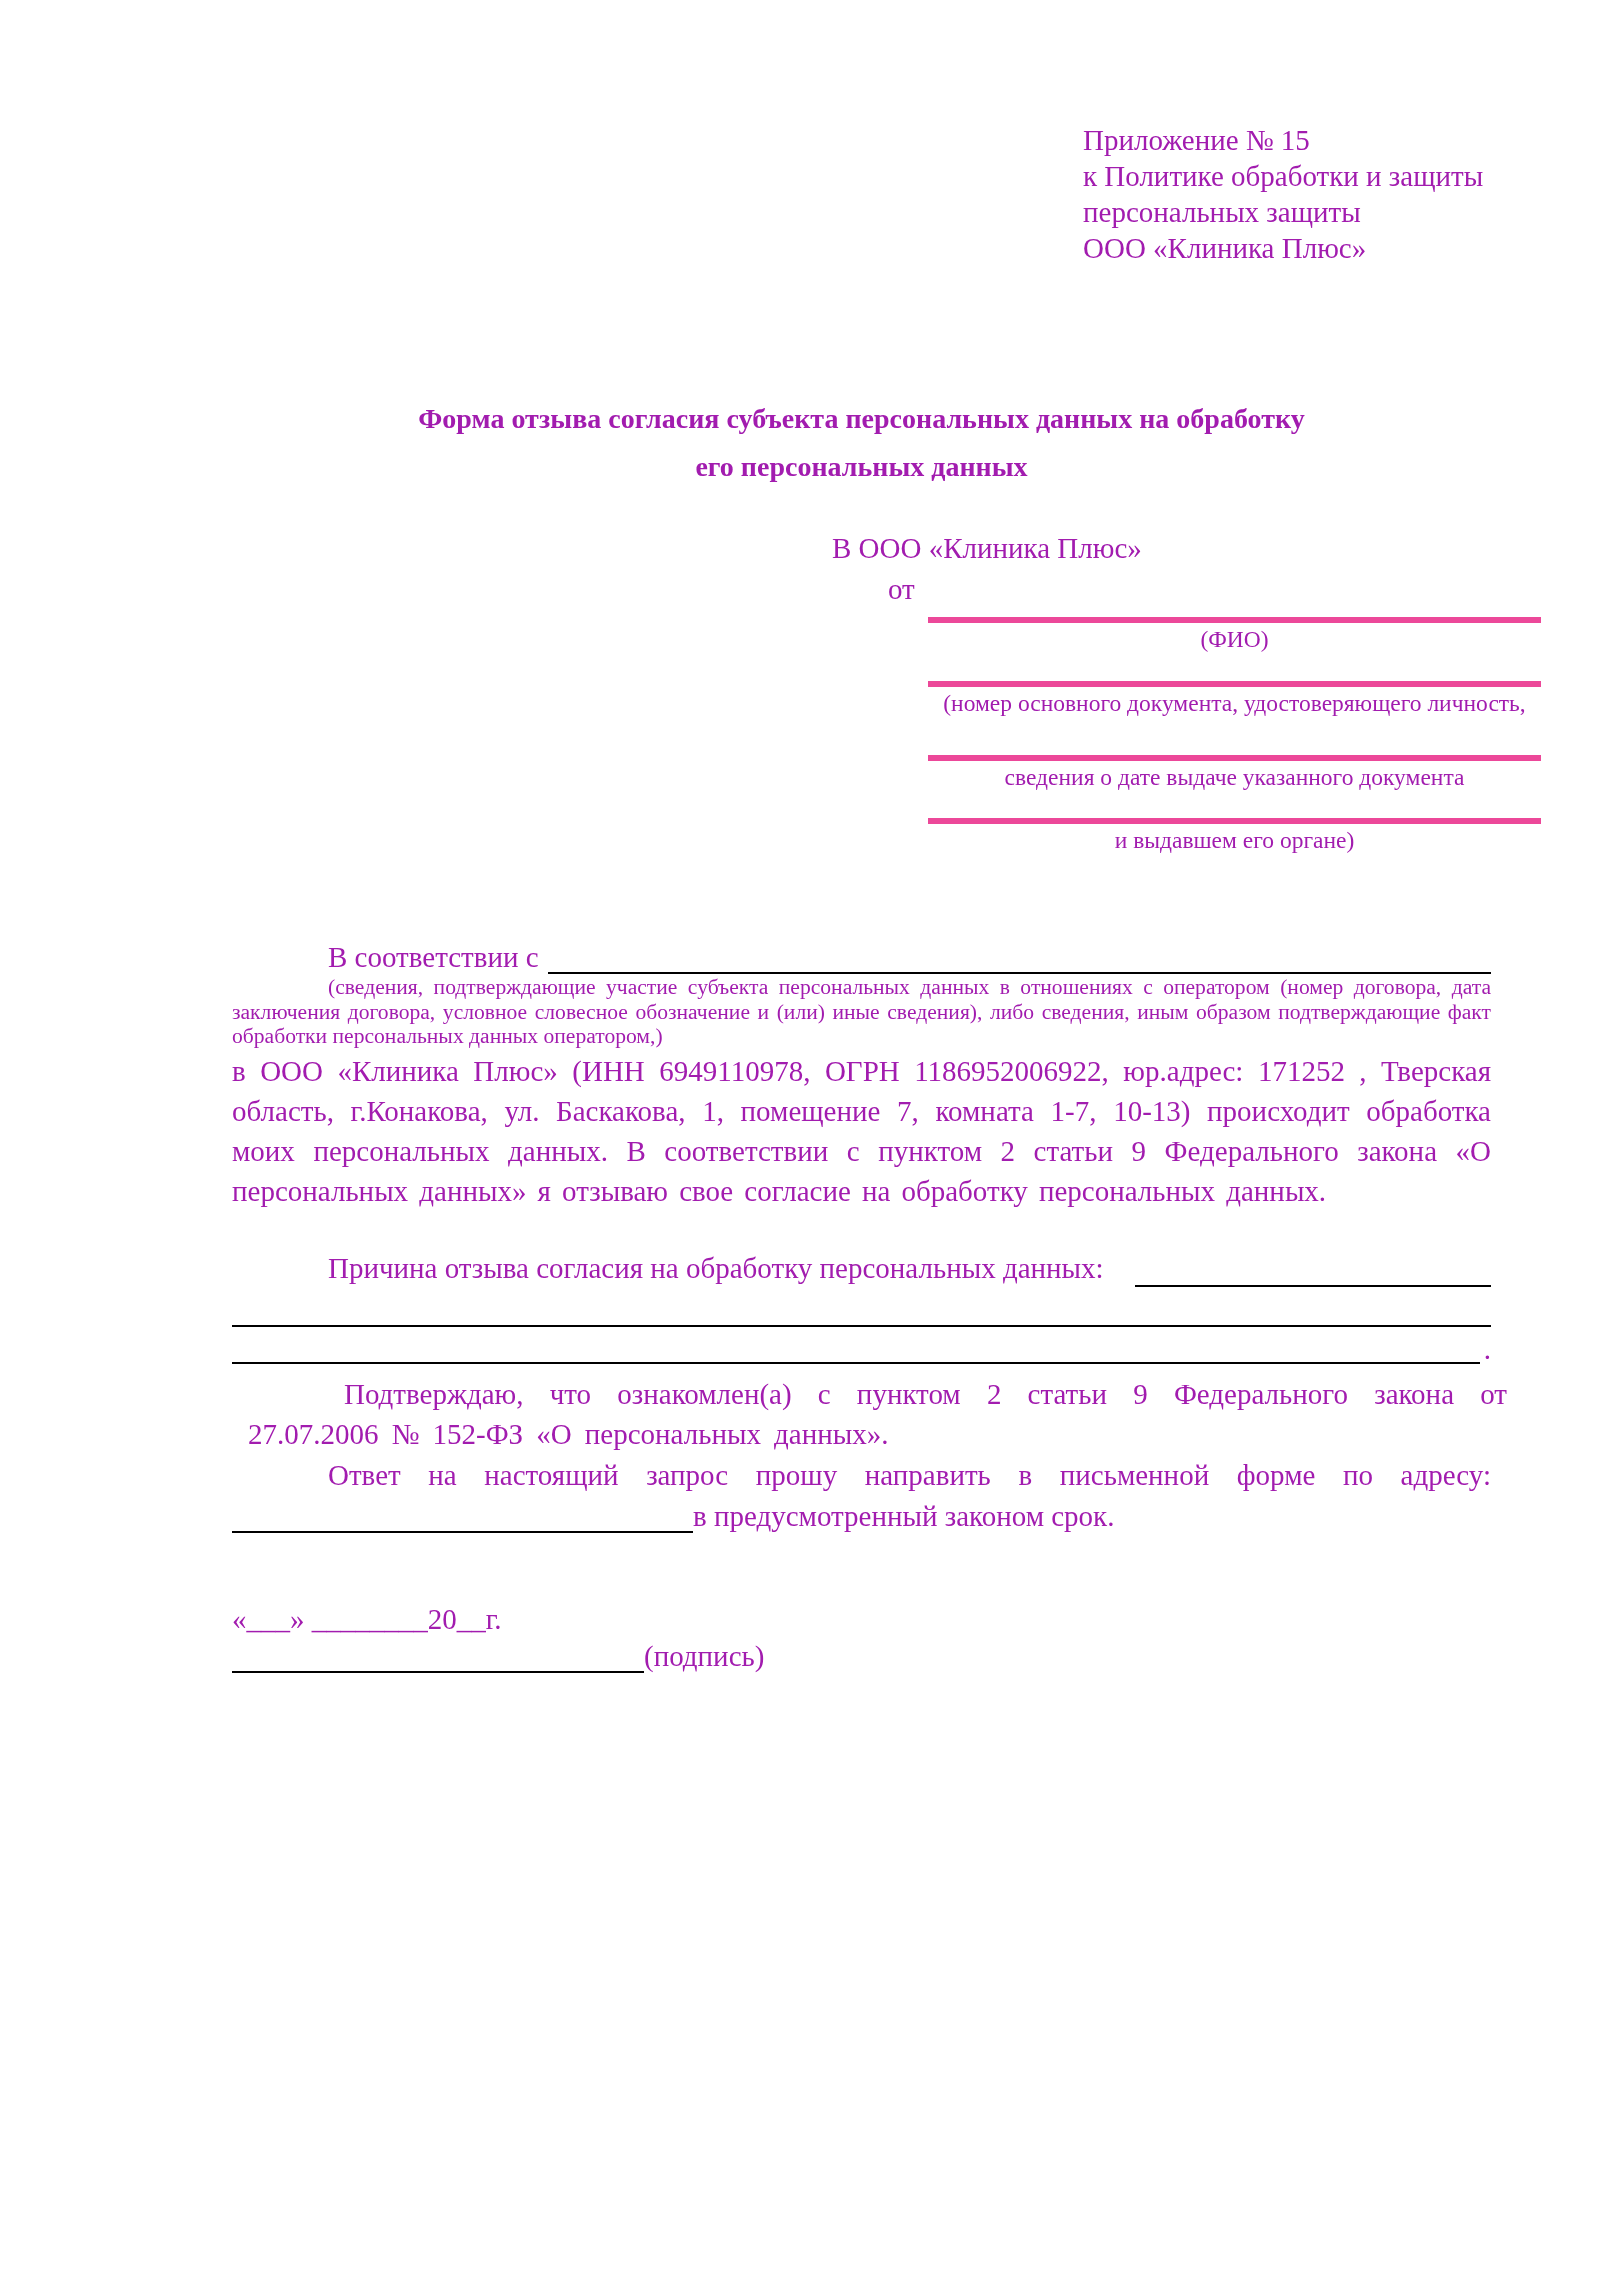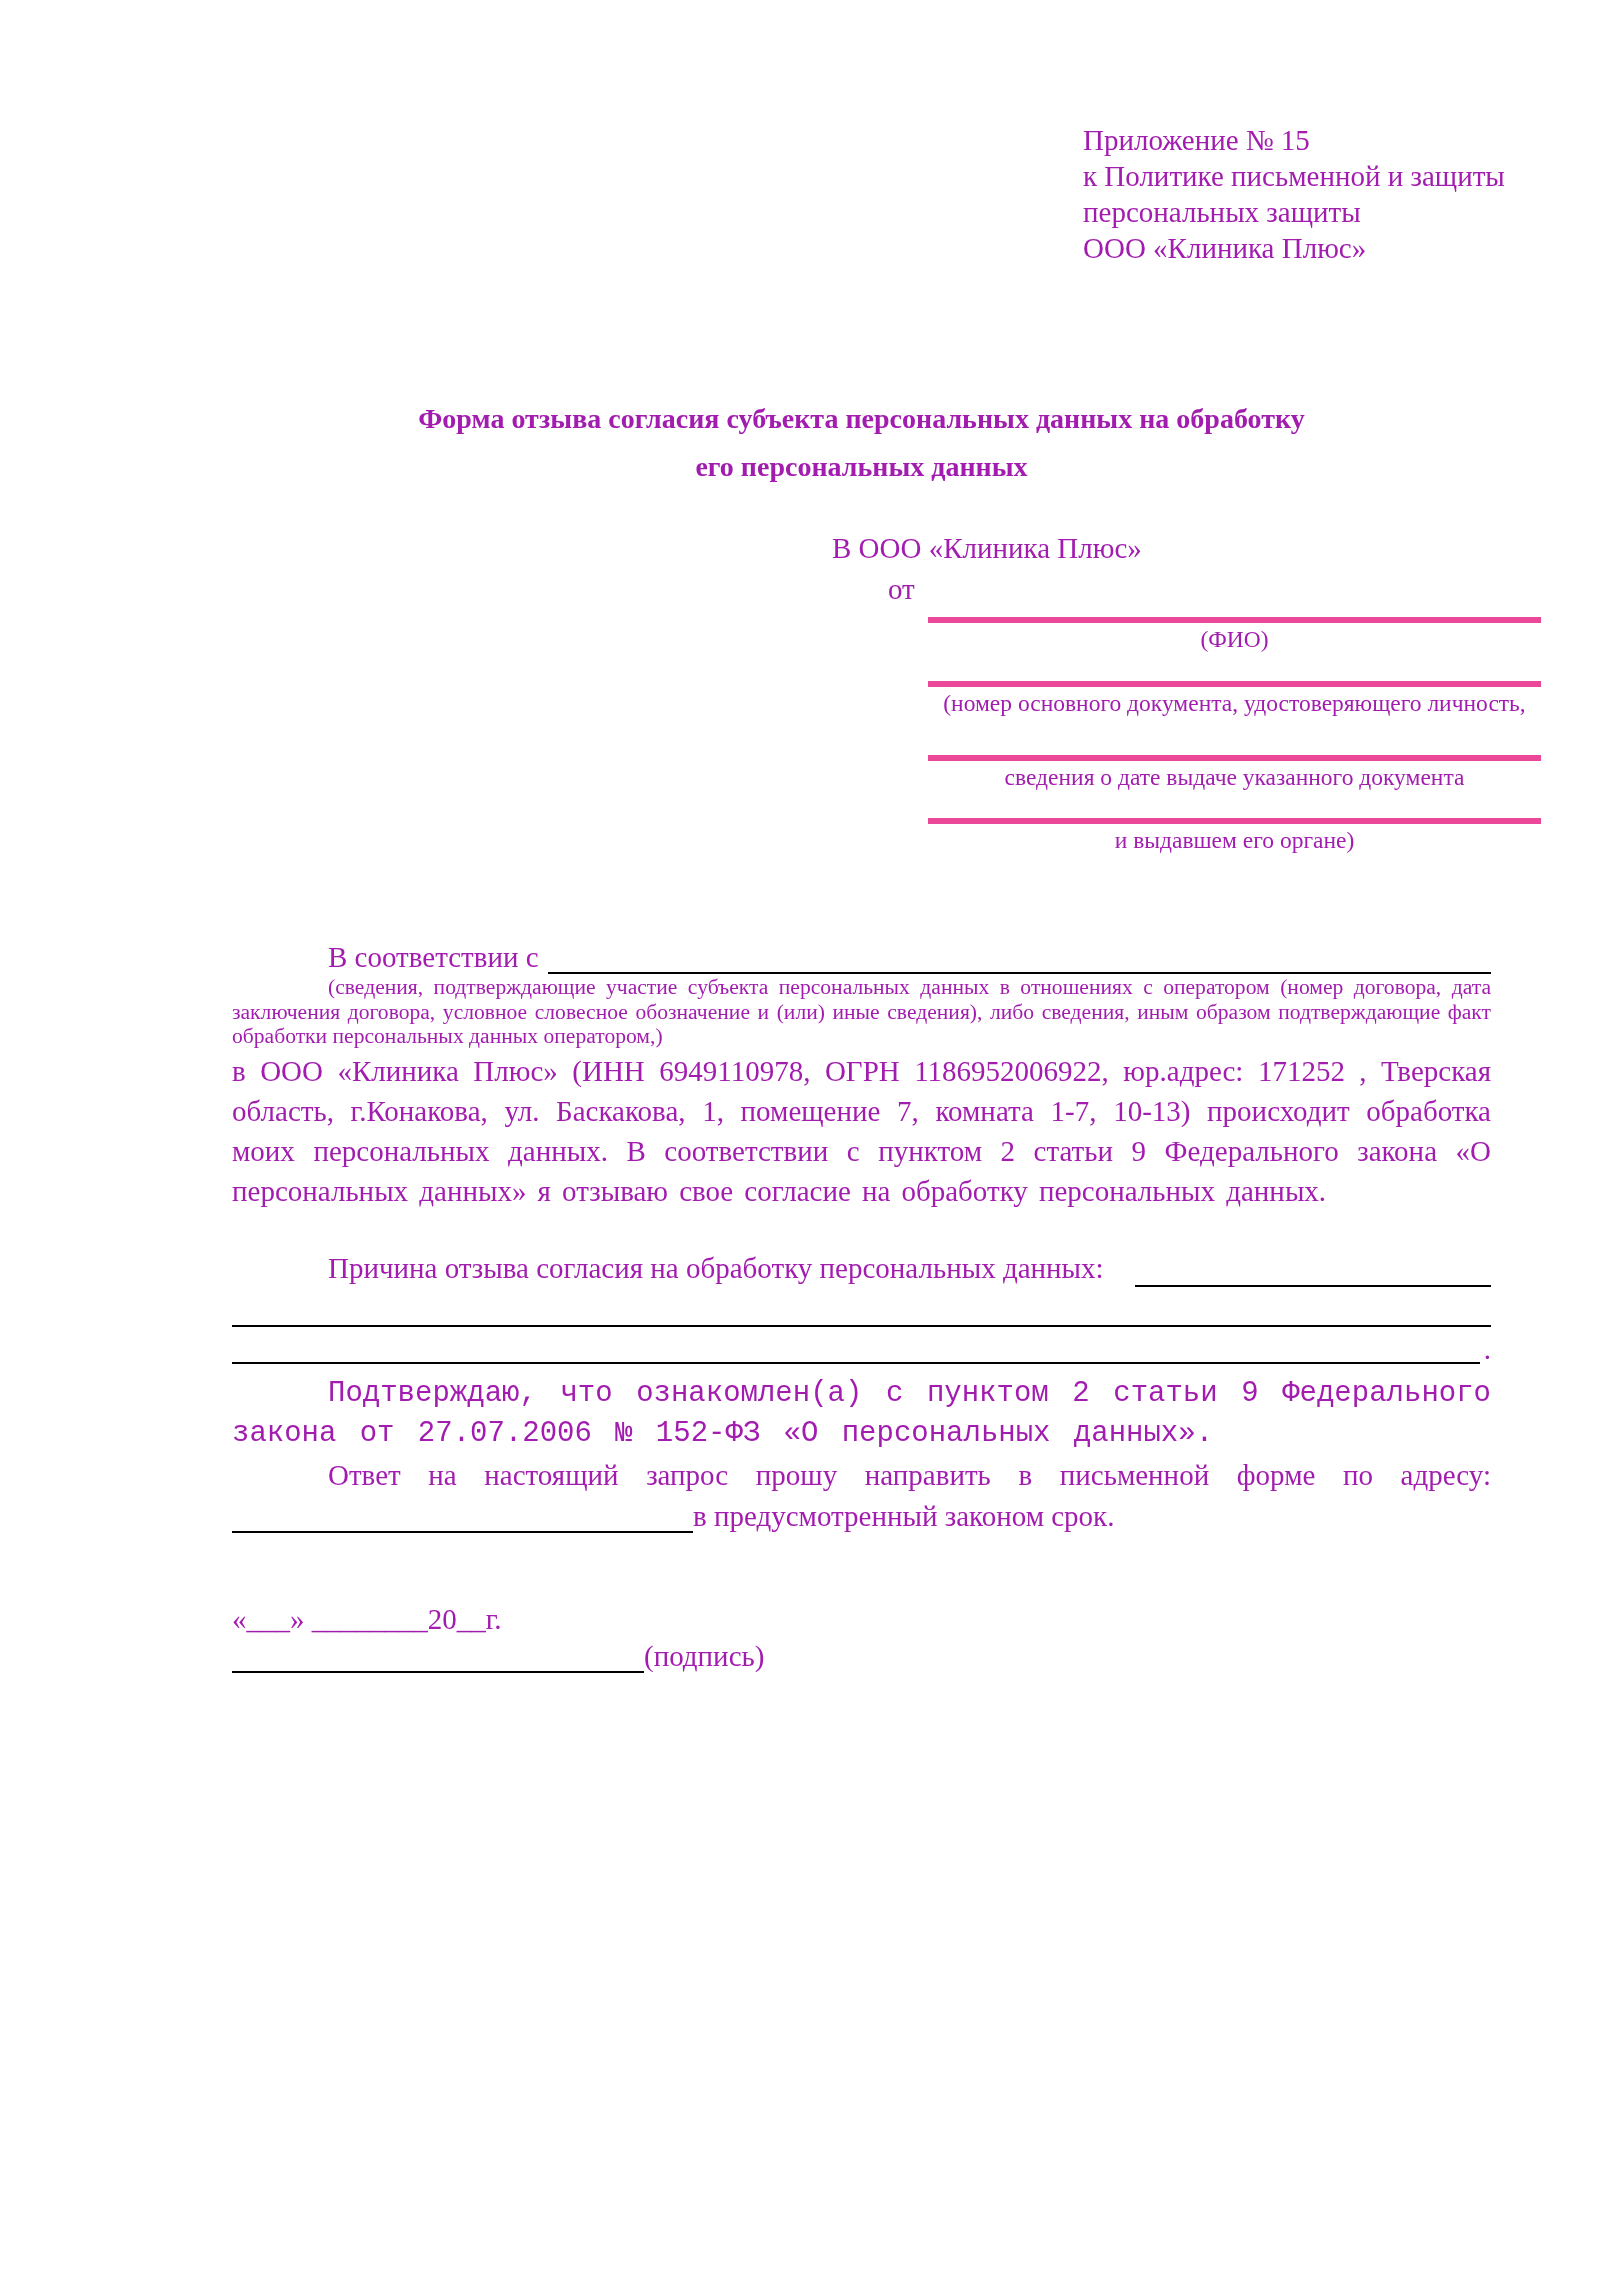--- a/index.html
+++ b/index.html
@@ -30,39 +30,39 @@
   .intro-prefix{white-space:nowrap;padding-right:9.8px;}
   .fill-line{flex:1 1 auto;border-bottom:2px solid #000;height:33px;}
   .footnote{left:232px;top:975px;width:1259px;font-size:21.6px;line-height:24.5px;text-align:justify;text-indent:96px;}
   .main-par{left:232px;top:1051px;width:1259px;line-height:40px;text-align:justify;word-spacing:3.9px;}
   .reason-row{left:232px;top:1252px;width:1259px;display:flex;gap:24px;}
   .reason-text{white-space:nowrap;margin-left:96px;padding-right:7.8px;}
   .blank1{left:232px;top:1286px;width:1259px;height:39px;border-bottom:2px solid #000;}
   .blank2{left:232px;top:1325px;width:1259px;height:39px;display:flex;align-items:flex-end;}
   .blank2 .fill-line{height:37px;}
   .blank2 .period{padding-left:3.9px;line-height:29px;}
-  .confirm-par{left:232px;top:1374px;width:1259px;line-height:40px;text-align:justify;text-indent:96px;word-spacing:5.9px;font-family:Liberation Mono, monospace;}
+  .confirm-par{left:248px;top:1374px;width:1259px;line-height:40px;text-align:justify;text-indent:96px;word-spacing:5.9px;}
   .reply-line{left:232px;top:1455px;width:1259px;line-height:40px;text-indent:96px;text-align:justify;text-align-last:justify;}
   .reply2{left:232px;top:1496px;width:1259px;display:flex;align-items:flex-end;}
   .addr-blank{width:461px;border-bottom:2.9px solid #000;height:35px;flex:0 0 auto;}
   .reply-suffix{white-space:nowrap;}
   .sign-row{left:232px;top:1603px;width:1259px;display:flex;justify-content:space-between;flex-direction:column;}
   .date-field{white-space:nowrap;}
   .sign-group{display:flex;align-items:flex-end;}
   .sign-blank{width:412px;border-bottom:2.9px solid #000;height:35px;}
   .sign-label{white-space:nowrap;}
 </style>
 </head>
 <body>
 
 <div class="page">
 
   <div class="abs appendix">
     <div>Приложение № 15</div>
-    <div>к Политике письменной и защиты</div>
+    <div>к Политике обработки и защиты</div>
     <div>персональных защиты</div>
     <div>ООО «Клиника Плюс»</div>
   </div>
 
   <div class="abs doc-title">
     <div>Форма отзыва согласия субъекта персональных данных на обработку</div>
     <div>его персональных данных</div>
   </div>
 
   <div class="abs addr-to">В ООО «Клиника Плюс»</div>

